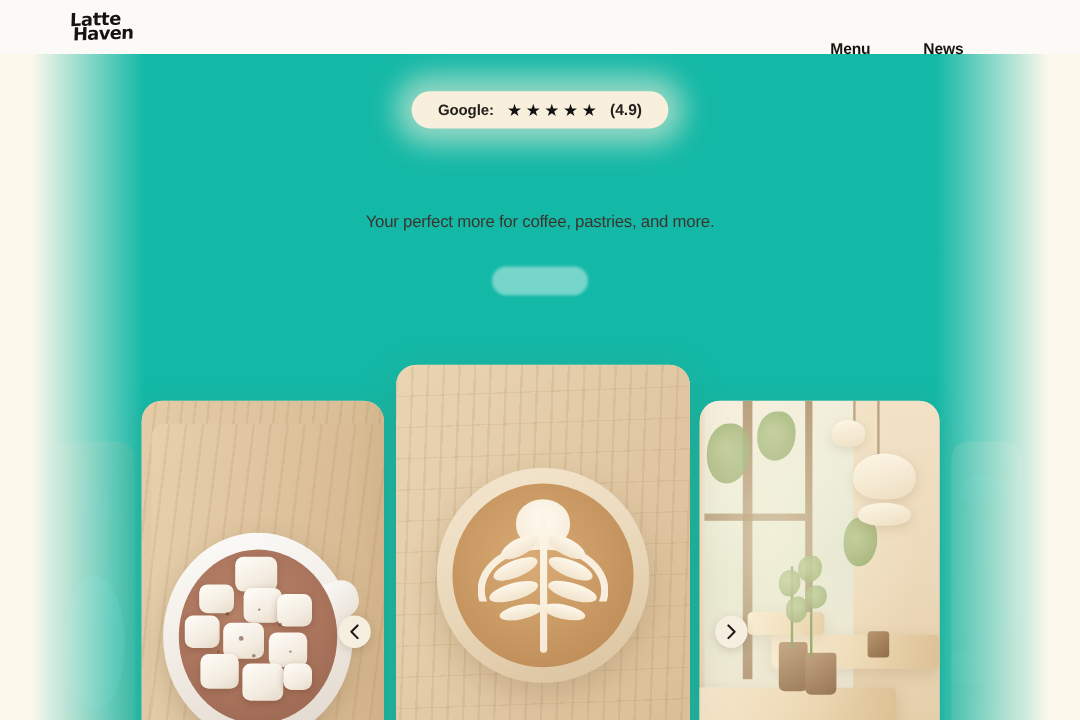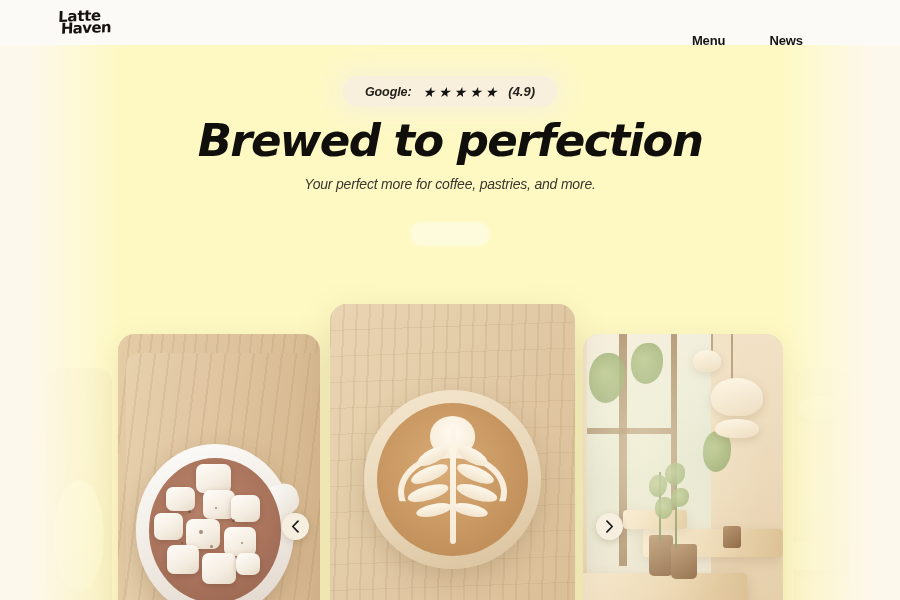--- a/index.html
+++ b/index.html
@@ -32,23 +32,22 @@
   .logo .l2 { display:block; margin-left:3px; letter-spacing:-0.6px; }
   .nav { display:flex; align-items:center; gap:44px; padding-right:73px; }
   .nav-item {
     font-size:13px; font-weight:bold; color:#17150f;
     letter-spacing:-0.1px; cursor:pointer;margin-top:36px;
   }
 
   
   .hero {
     position:absolute; top:45px; left:0; right:0; bottom:0;
-    background:#fef9c3;
+    background:#14b8a6;
     overflow:hidden;
-    font-style:italic;
   }
   .badge {
     position:absolute; left:50%; transform:translateX(-50%);
     top:31px;
     background:#F8F0DD;
     border-radius:20px;
     padding:8px 22px;
     display:flex; align-items:center; gap:11px;
     box-shadow:0 0 22px 14px rgba(248,240,221,0.55);
   }
@@ -288,21 +287,20 @@
     <span class="stars">
       <span class="star">★</span>
       <span class="star">★</span>
       <span class="star">★</span>
       <span class="star">★</span>
       <span class="star">★</span>
     </span>
     <span class="badge-score">(4.9)</span>
   </div>
 
-  <h1 class="hero-title">Brewed to perfection</h1>
   <p class="hero-sub">Your perfect more for coffee, pastries, and more.</p>
   <button class="hero-cta"></button>
 
   <div class="carousel">
 
     <div class="card far-left">
       <div class="art">
         <div class="wood-board"></div>
         <div class="mug" style="left:14%;top:40%;width:74%;height:40%"></div>
       </div>

